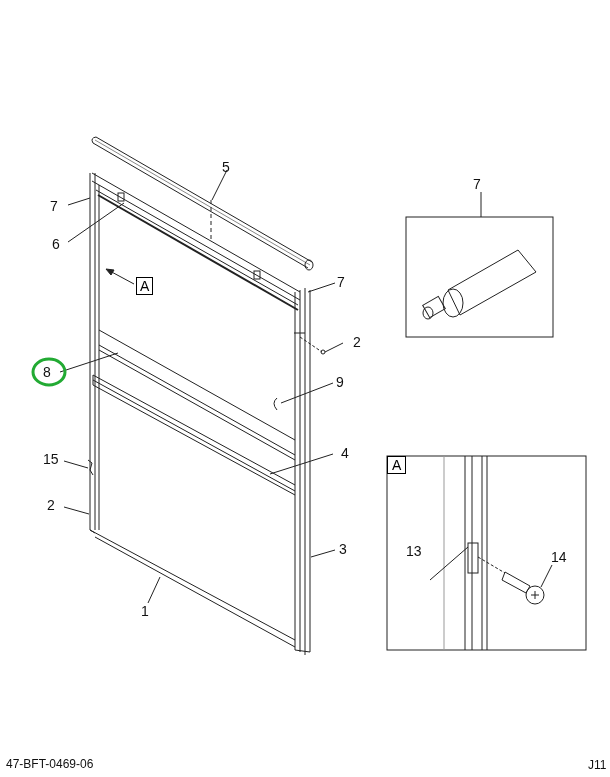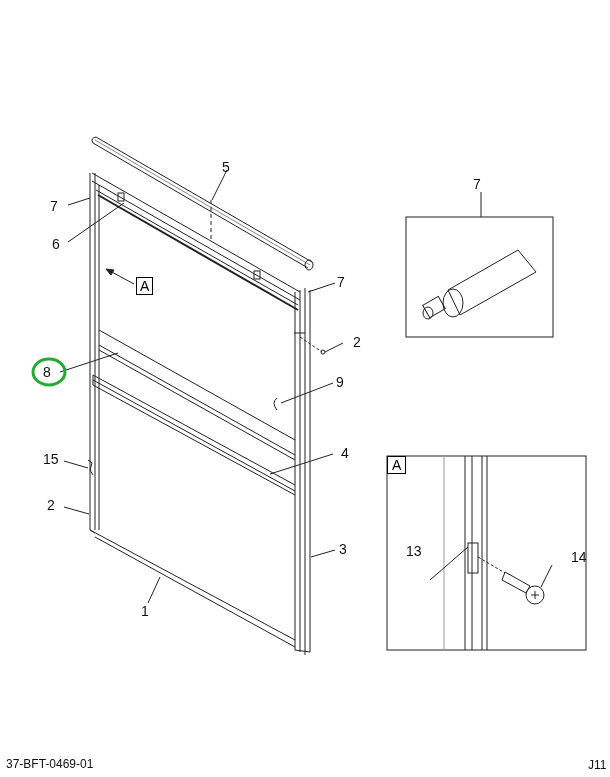--- a/index.html
+++ b/index.html
@@ -133,19 +133,19 @@
 <span class="lbl" style="left:353px;top:335px">2</span>
 <span class="lbl" style="left:336px;top:375px">9</span>
 <span class="lbl" style="left:43px;top:365px">8</span>
 <span class="lbl" style="left:341px;top:446px">4</span>
 <span class="lbl" style="left:43px;top:452px">15</span>
 <span class="lbl" style="left:47px;top:498px">2</span>
 <span class="lbl" style="left:339px;top:542px">3</span>
 <span class="lbl" style="left:141px;top:604px">1</span>
 <span class="lbl" style="left:473px;top:177px">7</span>
 <span class="lbl" style="left:406px;top:544px">13</span>
-<span class="lbl" style="left:571px;top:550px">14</span>
+<span class="lbl" style="left:551px;top:550px">14</span>
 
 <span class="callout-box" style="left:136px;top:277px">A</span>
 <span class="callout-box" style="left:387px;top:456px;padding:1px 4px">A</span>
 
-<span class="foot" style="left:6px;top:757px">37-BFT-0469-01</span>
+<span class="foot" style="left:6px;top:757px">47-BFT-0469-06</span>
 <span class="foot" style="left:588px;top:758px">J11</span>
 
 </body></html>

